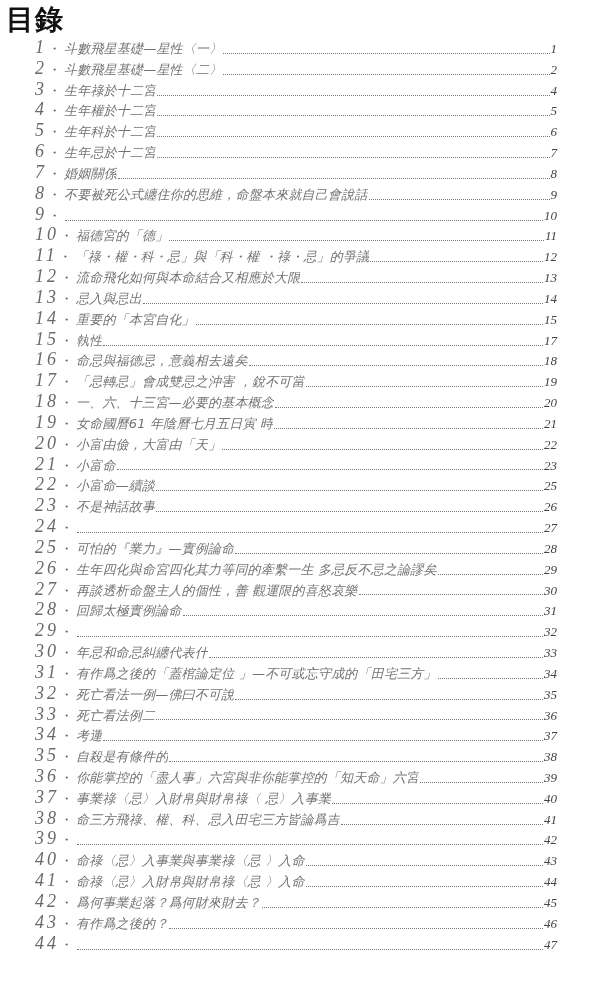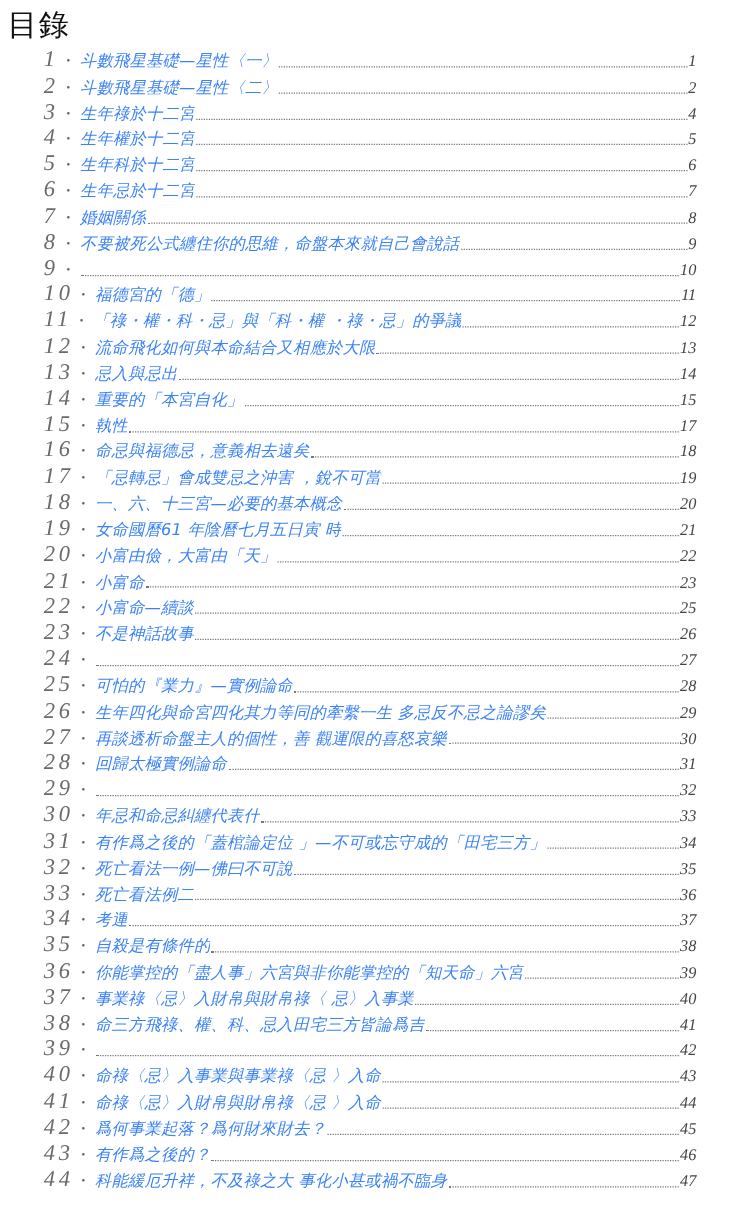--- a/index.html
+++ b/index.html
@@ -11,22 +11,22 @@
       width: 605px;
       height: 982px;
       position: relative;
       overflow: hidden;
       font-family: "DejaVu Sans", sans-serif;
     }
     .toc-title {
       position: absolute;
       left: 6px;
       top: 4px;
-      font-size: 24px;
-      font-weight: normal;
+      font-size: 28px;
+      font-weight: bold;
       color: #111111;
       margin: 0;
       line-height: 32px;
       letter-spacing: 1px;
     }
     .toc-list {
       position: absolute;
       left: 35px;
       top: 37px;
       width: 522px;
@@ -54,21 +54,21 @@
     }
     .toc-sep {
       flex: 0 0 auto;
       padding: 0 3px 0 1px;
       color: #666666;
       font-style: normal;
     }
     .toc-text {
       flex: 0 1 auto;
       overflow: hidden;
-      color: #3b82f6;
+      color: #737373;
       font-size: 13px;
       letter-spacing: 0.2px;
     }
     .toc-dots {
       flex: 1 1 auto;
       border-bottom: 1.5px dotted #777777;
       margin: 0 1px;
       height: 0;
       align-self: center;
       transform: translateY(6px);
@@ -383,17 +383,16 @@
     <li class="toc-row">
       <span class="toc-num">43</span>
       <span class="toc-sep">・</span>
       <span class="toc-text">有作爲之後的？</span>
       <span class="toc-dots"></span>
       <span class="toc-page">46</span>
     </li>
     <li class="toc-row">
       <span class="toc-num">44</span>
       <span class="toc-sep">・</span>
-      <span class="toc-text">科能緩厄升祥，不及祿之大 事化小甚或禍不臨身</span>
       <span class="toc-dots"></span>
       <span class="toc-page">47</span>
     </li>
   </ul>
 
 </body></html>

